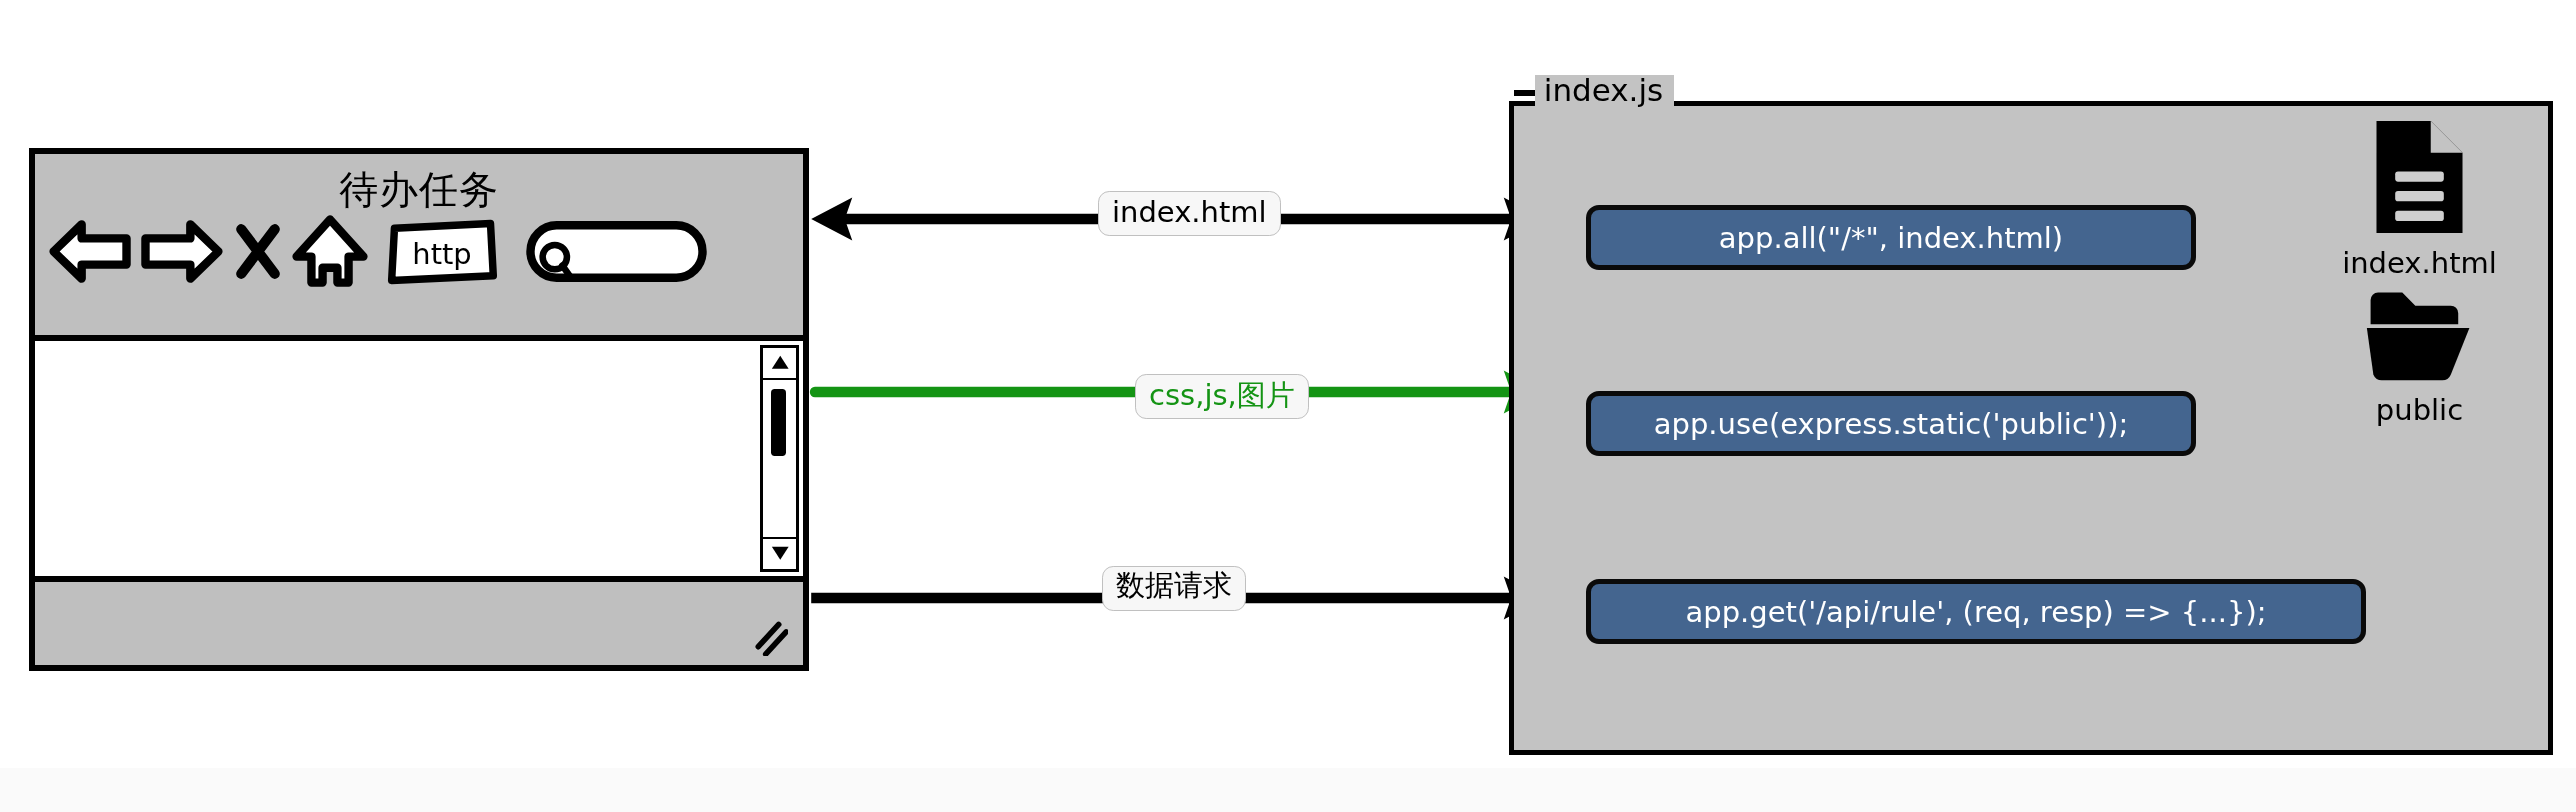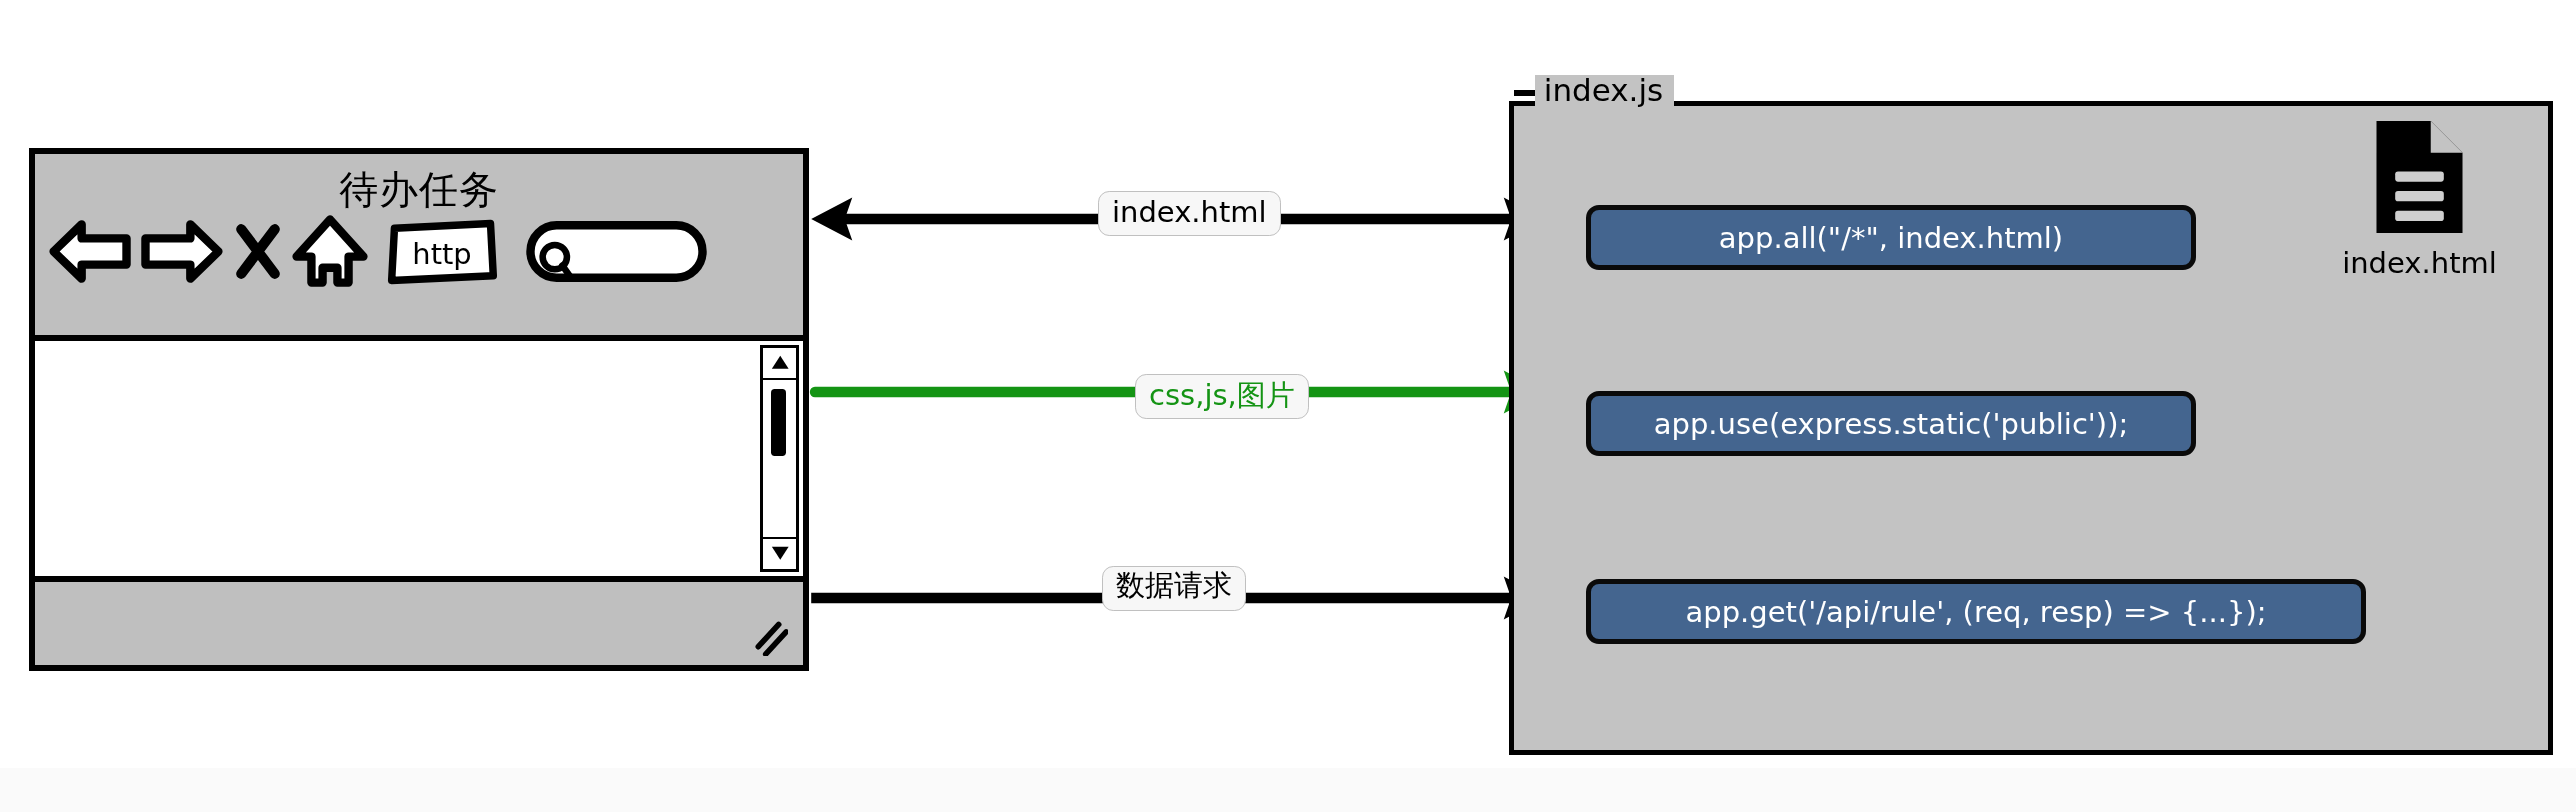--- a/index.html
+++ b/index.html
@@ -264,17 +264,26 @@
           <path d="M8 4 H66 L100 38 V124 H8 Z" fill="#000"></path>
           <path d="M66 4 L100 38 H66 Z" fill="#c3c3c3"></path>
           <rect x="28" y="58" width="52" height="11" rx="3" fill="#cfcfcf"></rect>
           <rect x="28" y="79" width="52" height="11" rx="3" fill="#cfcfcf"></rect>
           <rect x="28" y="100" width="52" height="11" rx="3" fill="#cfcfcf"></rect>
         </svg>
       </span>
       <span class="lbl">index.html</span>
     </div>
 
+    <div class="fileicon fi2">
+      <span>
+        <svg width="110" height="97" viewBox="0 0 118 104">
+          <path d="M6 14 a8 8 0 0 1 8-8 H40 l14 14 H92 a8 8 0 0 1 8 8 V40 H6 Z" fill="#000"></path>
+          <path d="M2 44 H112 L92 94 a10 10 0 0 1 -9 6 H18 a10 10 0 0 1 -9 -6 Z" fill="#000"></path>
+        </svg>
+      </span>
+      <span class="lbl">public</span>
+    </div>
 
 
   </div>
 </div>
 
 
 </body></html>

